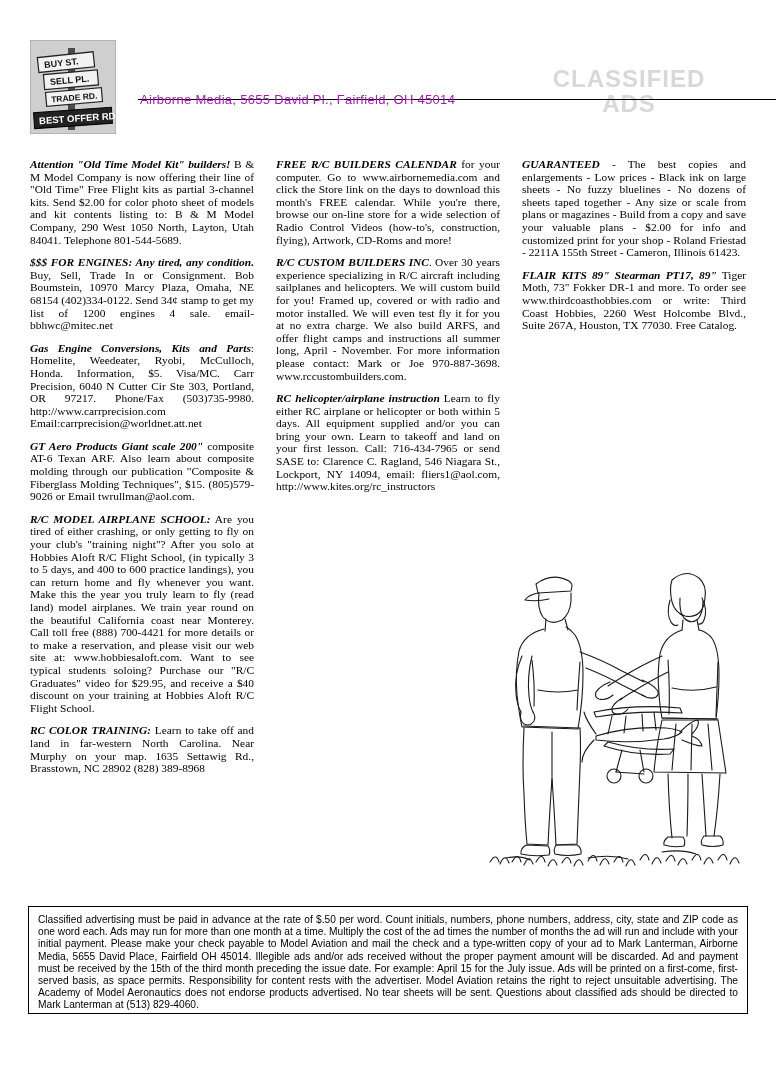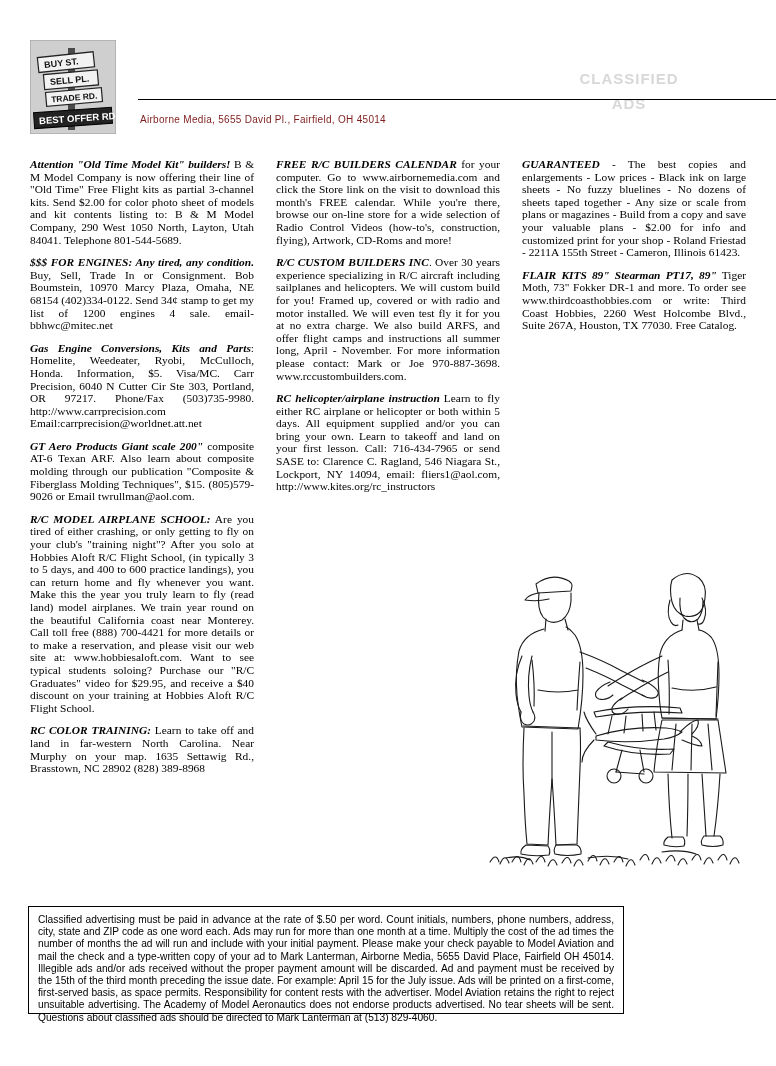--- a/index.html
+++ b/index.html
@@ -34,40 +34,40 @@
   .header-title {
     position: absolute;
     left: 108px; top: 28px;
     font-family: "Liberation Sans", sans-serif;
     font-size: 25px;
     letter-spacing: 1.2px;
     color: #000;
   }
   .header-sub {
     position: absolute;
-    left: 110px; top: 78px;
-    font-family: "Liberation Sans", sans-serif;
-    font-size: 10px;
+    left: 110px; top: 56px;
+    font-family: "Liberation Sans", sans-serif;
+    font-size: 13px;
     letter-spacing: 0.3px;
-    color: #7f1d1d;
+    color: #a21caf;
   }
   .header-rule {
     position: absolute;
     left: 108px; top: 63px;
     width: 638px; height: 1px;
     background: #000;
   }
   
   .ghost {
     position: absolute;
     right: 22px; top: 30px;
     width: 190px; height: 50px;
     font-family: "Liberation Sans", sans-serif;
     font-weight: bold;
-    font-size: 15px;
+    font-size: 24px;
     line-height: 25px;
     color: #d8d8d8;
     text-align: center;
     letter-spacing: 1px;
     overflow: hidden;
   }
   
   .columns {
     position: absolute;
     left: 30px; top: 158px;
@@ -97,21 +97,21 @@
   
   .illus {
     position: absolute;
     left: 476px; top: 540px;
     width: 280px; height: 350px;
   }
   
   .footer-box {
     position: absolute;
     left: 28px; top: 906px;
-    width: 596px; height: 108px;
+    width: 720px; height: 108px;
     border: 1px solid #000;
     padding: 7px 9px 6px 9px;
     font-family: "Liberation Sans", sans-serif;
     font-size: 10.2px;
     line-height: 12.2px;
     text-align: justify;
   }
 </style>
 </head>
 <body>
@@ -171,21 +171,21 @@
       <div class="ad">
           <p><span class="lead">R/C MODEL AIRPLANE SCHOOL:</span><span> Are you tired of either crashing, or only getting to fly on your club's "training night"? After you solo at Hobbies Aloft R/C Flight School, (in typically 3 to 5 days, and 400 to 600 practice landings), you can return home and fly whenever you want. Make this the year you truly learn to fly (read land) model airplanes. We train year round on the beautiful California coast near Monterey. Call toll free (888) 700-4421 for more details or to make a reservation, and please visit our web site at: www.hobbiesaloft.com. Want to see typical students soloing? Purchase our "R/C Graduates" video for $29.95, and receive a $40 discount on your training at Hobbies Aloft R/C Flight School.</span></p>
         </div>
       <div class="ad">
           <p><span class="lead">RC COLOR TRAINING:</span><span> Learn to take off and land in far-western North Carolina. Near Murphy on your map. 1635 Settawig Rd., Brasstown, NC 28902 (828) 389-8968</span></p>
         </div>
     </div>
 
     <div class="col col2">
       <div class="ad">
-          <p><span class="lead">FREE R/C BUILDERS CALENDAR</span><span> for your computer. Go to www.airbornemedia.com and click the Store link on the visit to download this month's FREE calendar. While you're there, browse our on-line store for a wide selection of Radio Control Videos (how-to's, construction, flying), Artwork, CD-Roms and more!</span></p>
+          <p><span class="lead">FREE R/C BUILDERS CALENDAR</span><span> for your computer. Go to www.airbornemedia.com and click the Store link on the days to download this month's FREE calendar. While you're there, browse our on-line store for a wide selection of Radio Control Videos (how-to's, construction, flying), Artwork, CD-Roms and more!</span></p>
         </div>
       <div class="ad">
           <p><span class="lead">R/C CUSTOM BUILDERS INC</span><span>. Over 30 years experience specializing in R/C aircraft including sailplanes and helicopters. We will custom build for you! Framed up, covered or with radio and motor installed. We will even test fly it for you at no extra charge. We also build ARFS, and offer flight camps and instructions all summer long, April - November. For more information please contact: Mark or Joe 970-887-3698. www.rccustombuilders.com.</span></p>
         </div>
       <div class="ad">
           <p><span class="lead">RC helicopter/airplane instruction</span><span> Learn to fly either RC airplane or helicopter or both within 5 days. All equipment supplied and/or you can bring your own. Learn to takeoff and land on your first lesson. Call: 716-434-7965 or send SASE to: Clarence C. Ragland, 546 Niagara St., Lockport, NY 14094, email: fliers1@aol.com, http://www.kites.org/rc_instructors</span></p>
         </div>
     </div>
 
     <div class="col col3">

